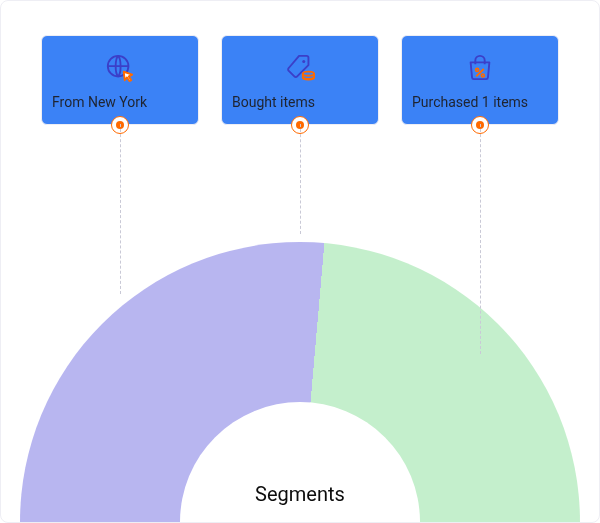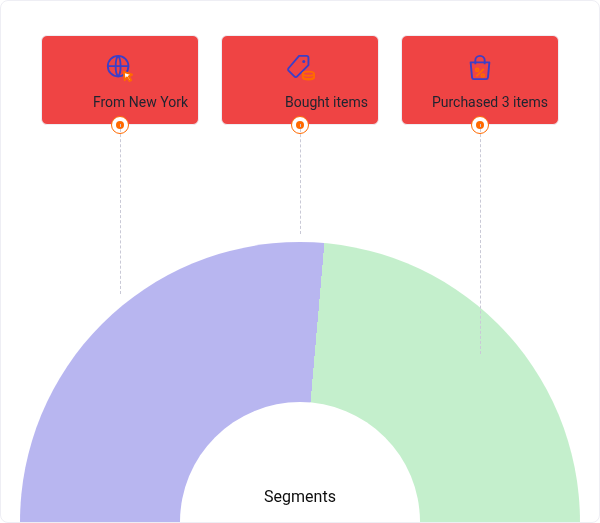--- a/index.html
+++ b/index.html
@@ -16,25 +16,25 @@
   .cards {
     display: flex;
     justify-content: space-between;
     padding: 34px 40px 0 40px;
     gap: 22px;
     position: relative;
     z-index: 4;
   }
   .card {
     flex: 1 1 0;
-    background: #ef4444;
+    background: #3b82f6;
     border: 1px solid #eeeef4;
     border-radius: 6px;
     padding: 16px 10px 14px 10px;
-    text-align: right;
+    text-align: left;
     position: relative;
   }
   .card .icon {
     display: flex;
     justify-content: center;
     margin-bottom: 10px;
     height: 32px;
     align-items: center;
   }
   .card-label {
@@ -69,21 +69,21 @@
     left: 50%;
     width: 0;
     border-left: 1px dashed #c9c9d6;
     z-index: 2;
   }
   .chart-title {
     position: absolute;
     bottom: 16px;
     left: 50%;
     transform: translateX(-50%);
-    font-size: 16px;
+    font-size: 20px;
     font-weight: 450;
     color: #0d0d0d;
     z-index: 3;
   }
   .donut-wrap {
     position: absolute;
     bottom: 0;
     left: 50%;
     transform: translateX(-50%);
     width: 560px;
@@ -152,21 +152,21 @@
     <div class="card">
       <div class="icon">
         <svg width="30" height="30" viewBox="0 0 32 32" fill="none">
           <path d="M6 10h20l-1.5 16a2 2 0 0 1-2 1.8H9.5a2 2 0 0 1-2-1.8L6 10z" stroke="#3b3fc8" stroke-width="2" stroke-linejoin="round"></path>
           <path d="M11 12V8a5 5 0 0 1 10 0v4" stroke="#3b3fc8" stroke-width="2"></path>
           <circle cx="13" cy="18" r="1.6" stroke="#ff6a00" stroke-width="1.8"></circle>
           <circle cx="19" cy="24" r="1.6" stroke="#ff6a00" stroke-width="1.8"></circle>
           <path d="M12 25l8-8" stroke="#ff6a00" stroke-width="2"></path>
         </svg>
       </div>
-      <div class="card-label">Purchased 3 items</div>
+      <div class="card-label">Purchased 1 items</div>
       <div class="node"></div>
       <div class="connector" style="height:230px"></div>
     </div>
 
   </div>
 
   <div class="donut-wrap">
     <div class="donut" id="donut" style="--c1: #b8b6f0; --c2: #c4efcc; --c3: #feddab;"></div>
   </div>
   <div class="donut-hole"></div>

